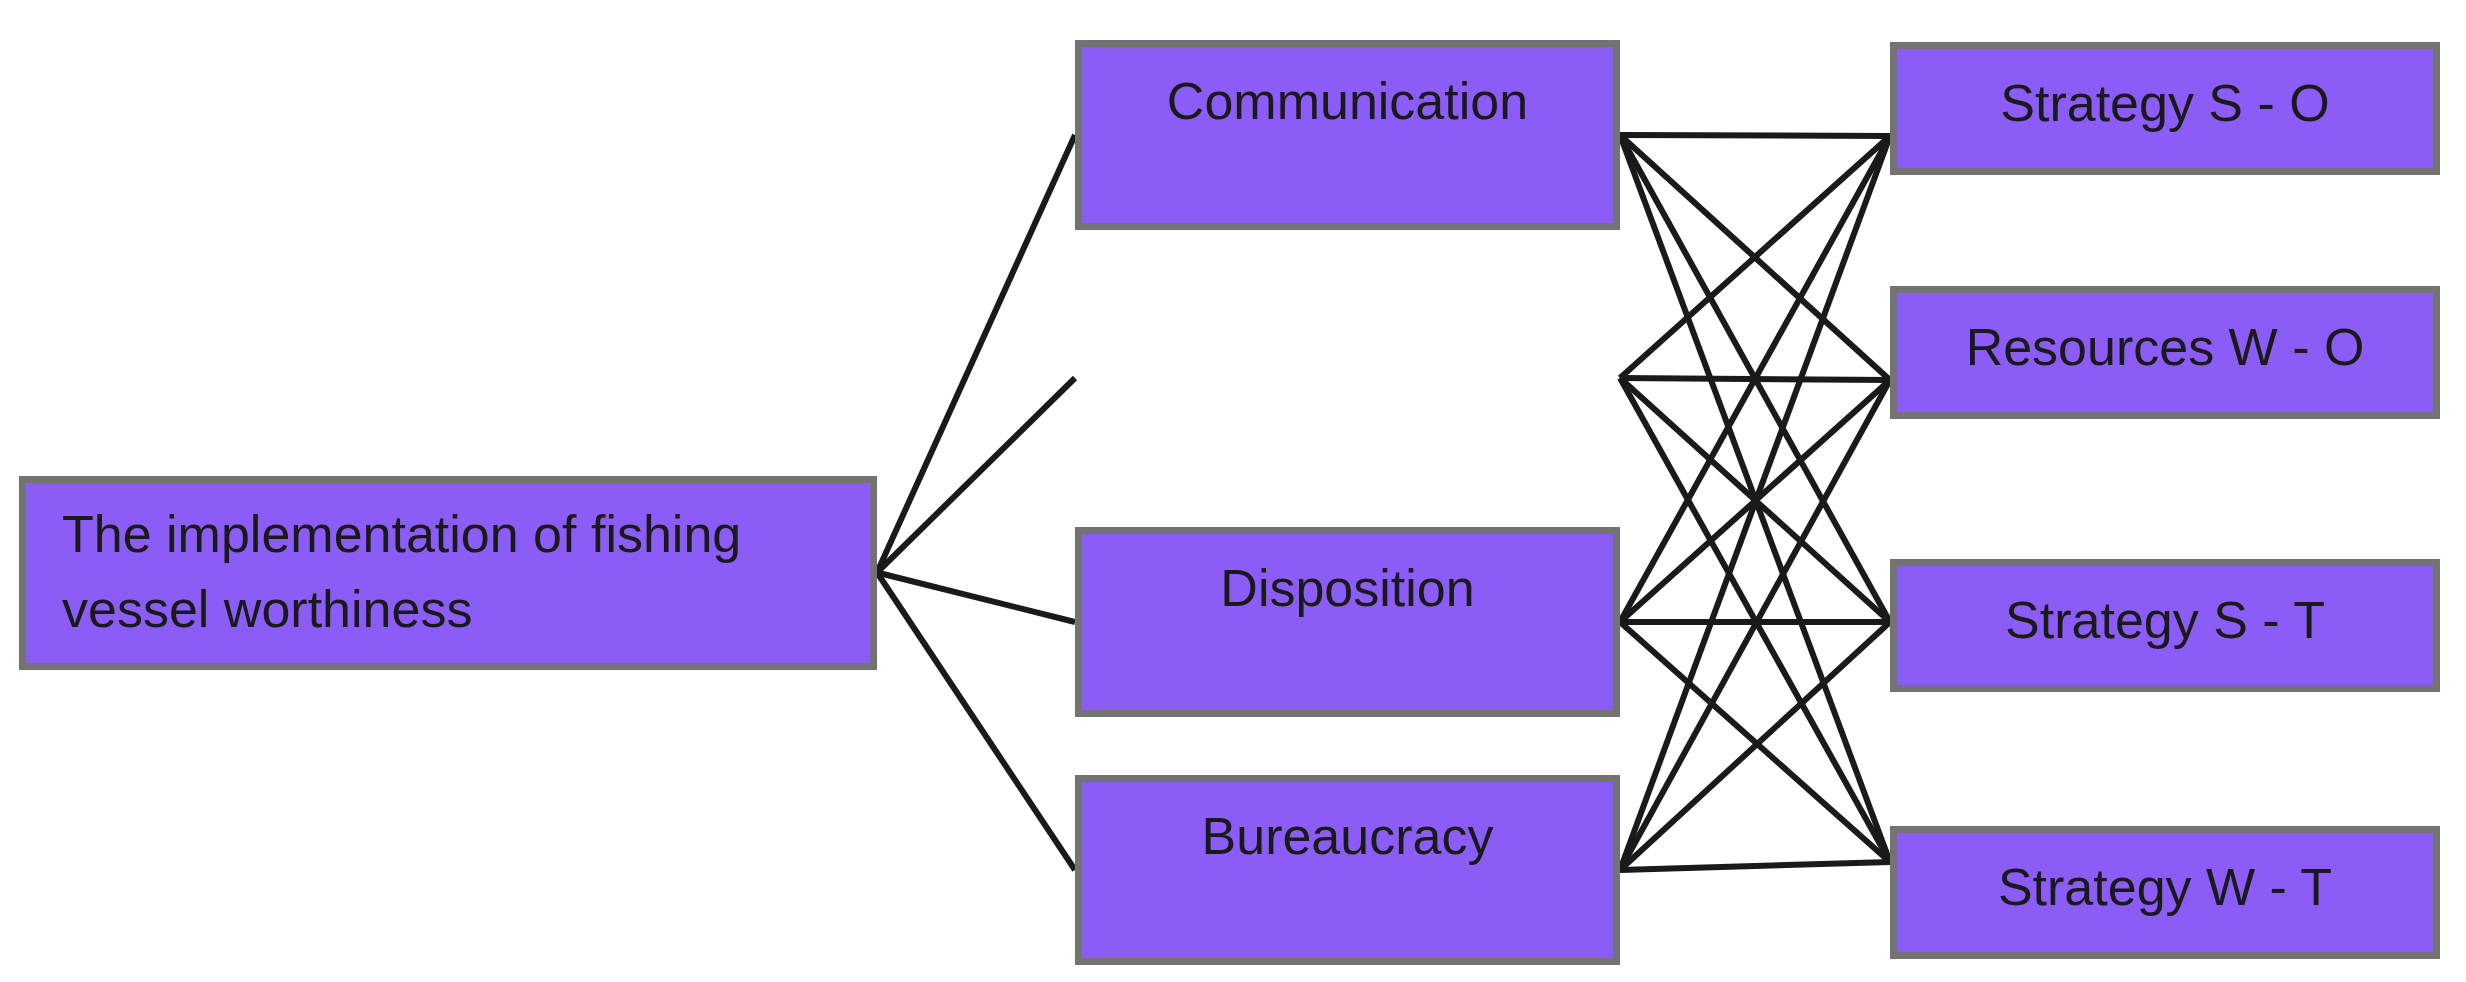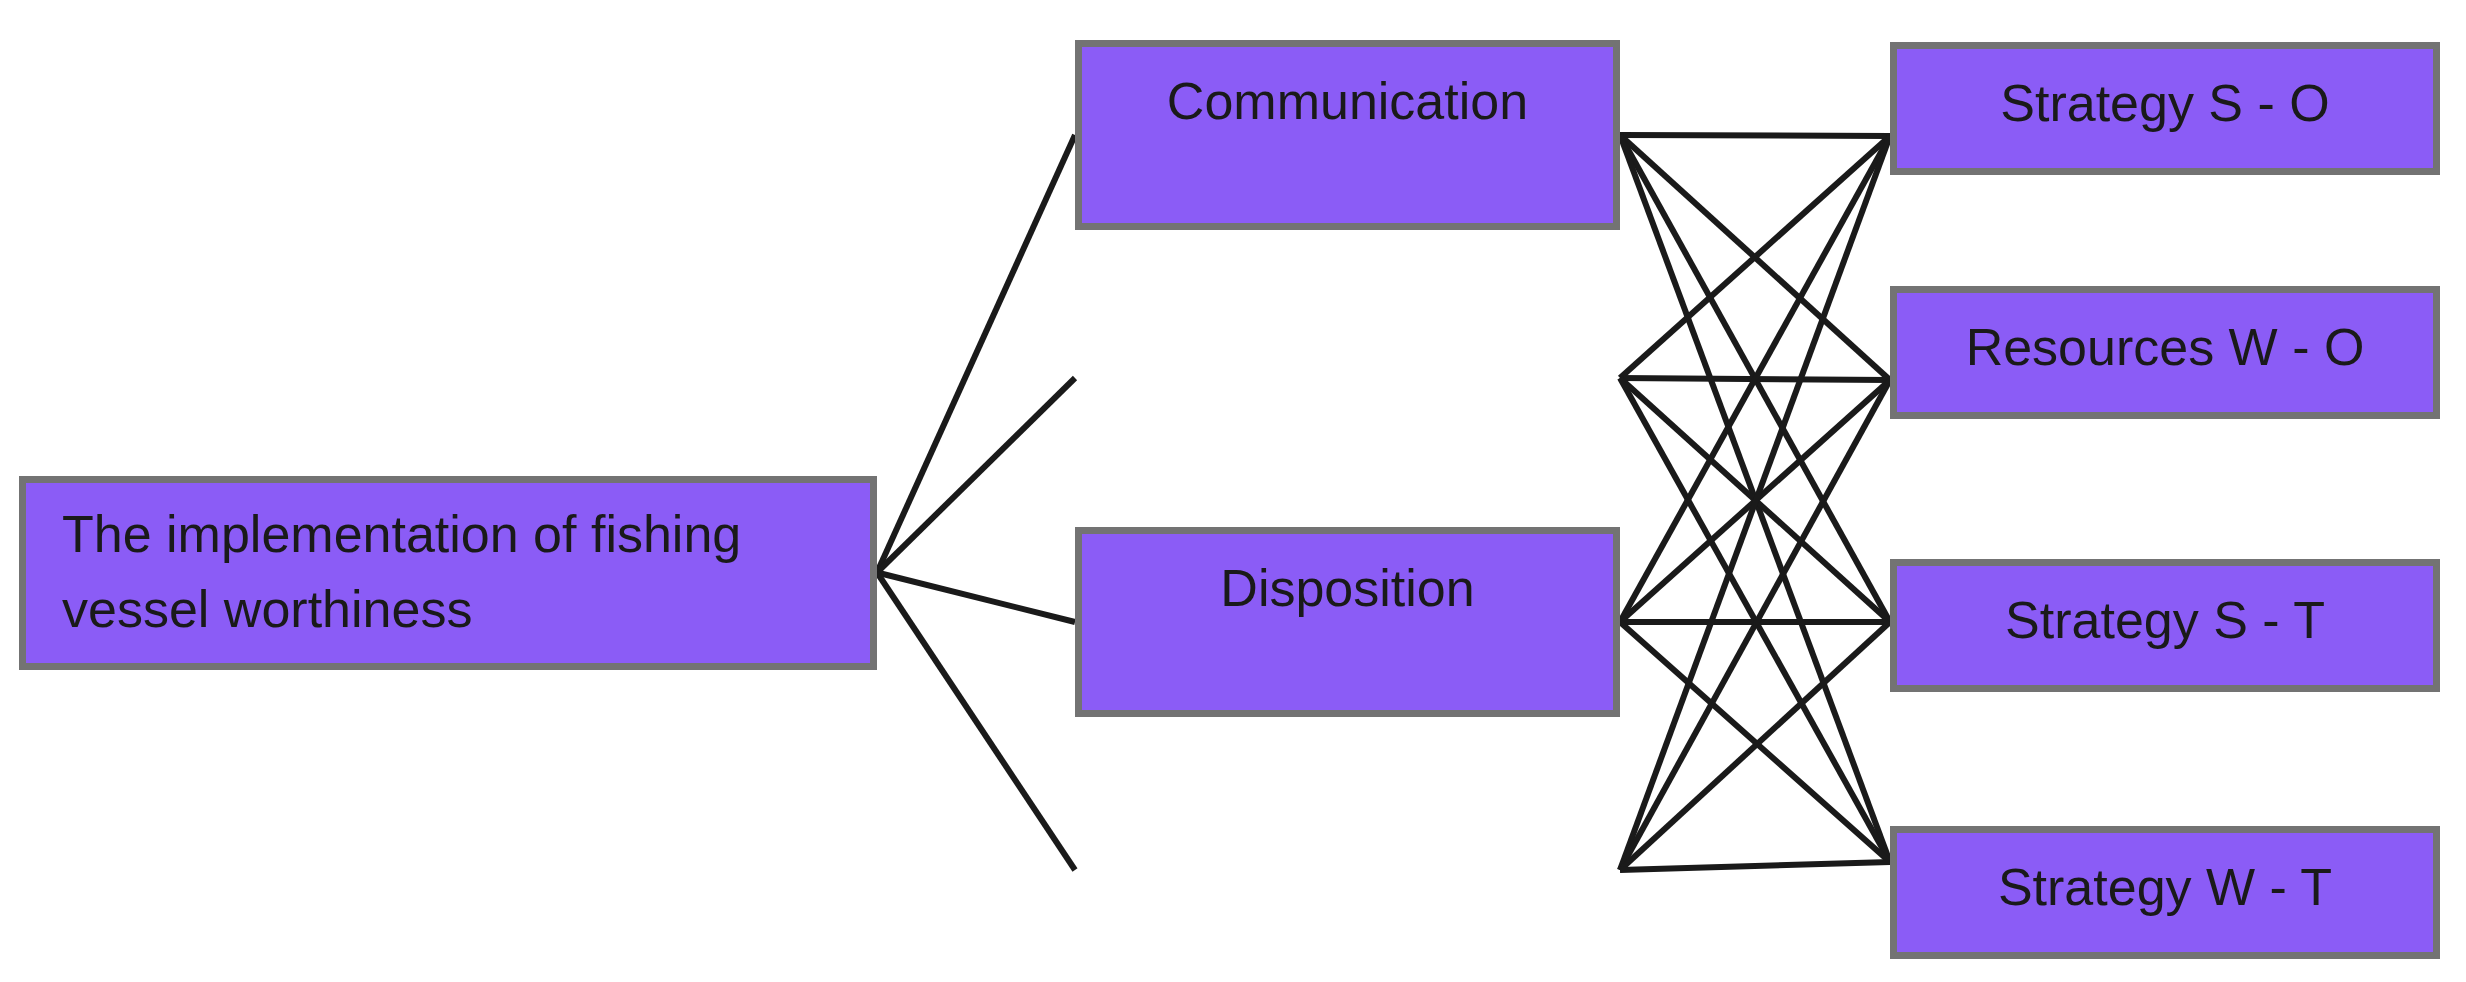--- a/index.html
+++ b/index.html
@@ -101,20 +101,23 @@
   <div class="box" id="node-root">
     <span class="label">The implementation of fishing vessel worthiness</span>
   </div>
 
   <div class="box col-mid" id="node-communication">
     <span class="label">Communication</span>
   </div>
   <div class="box col-mid" id="node-disposition">
     <span class="label">Disposition</span>
   </div>
+  <div class="box col-mid" id="node-bureaucracy">
+    <span class="label">Bureaucracy</span>
+  </div>
 
   <div class="box col-right" id="node-strategy-s-o">
     <span class="label">Strategy S - O</span>
   </div>
   <div class="box col-right" id="node-strategy-w-o">
     <span class="label">Resources W - O</span>
   </div>
   <div class="box col-right" id="node-strategy-s-t">
     <span class="label">Strategy S - T</span>
   </div>

